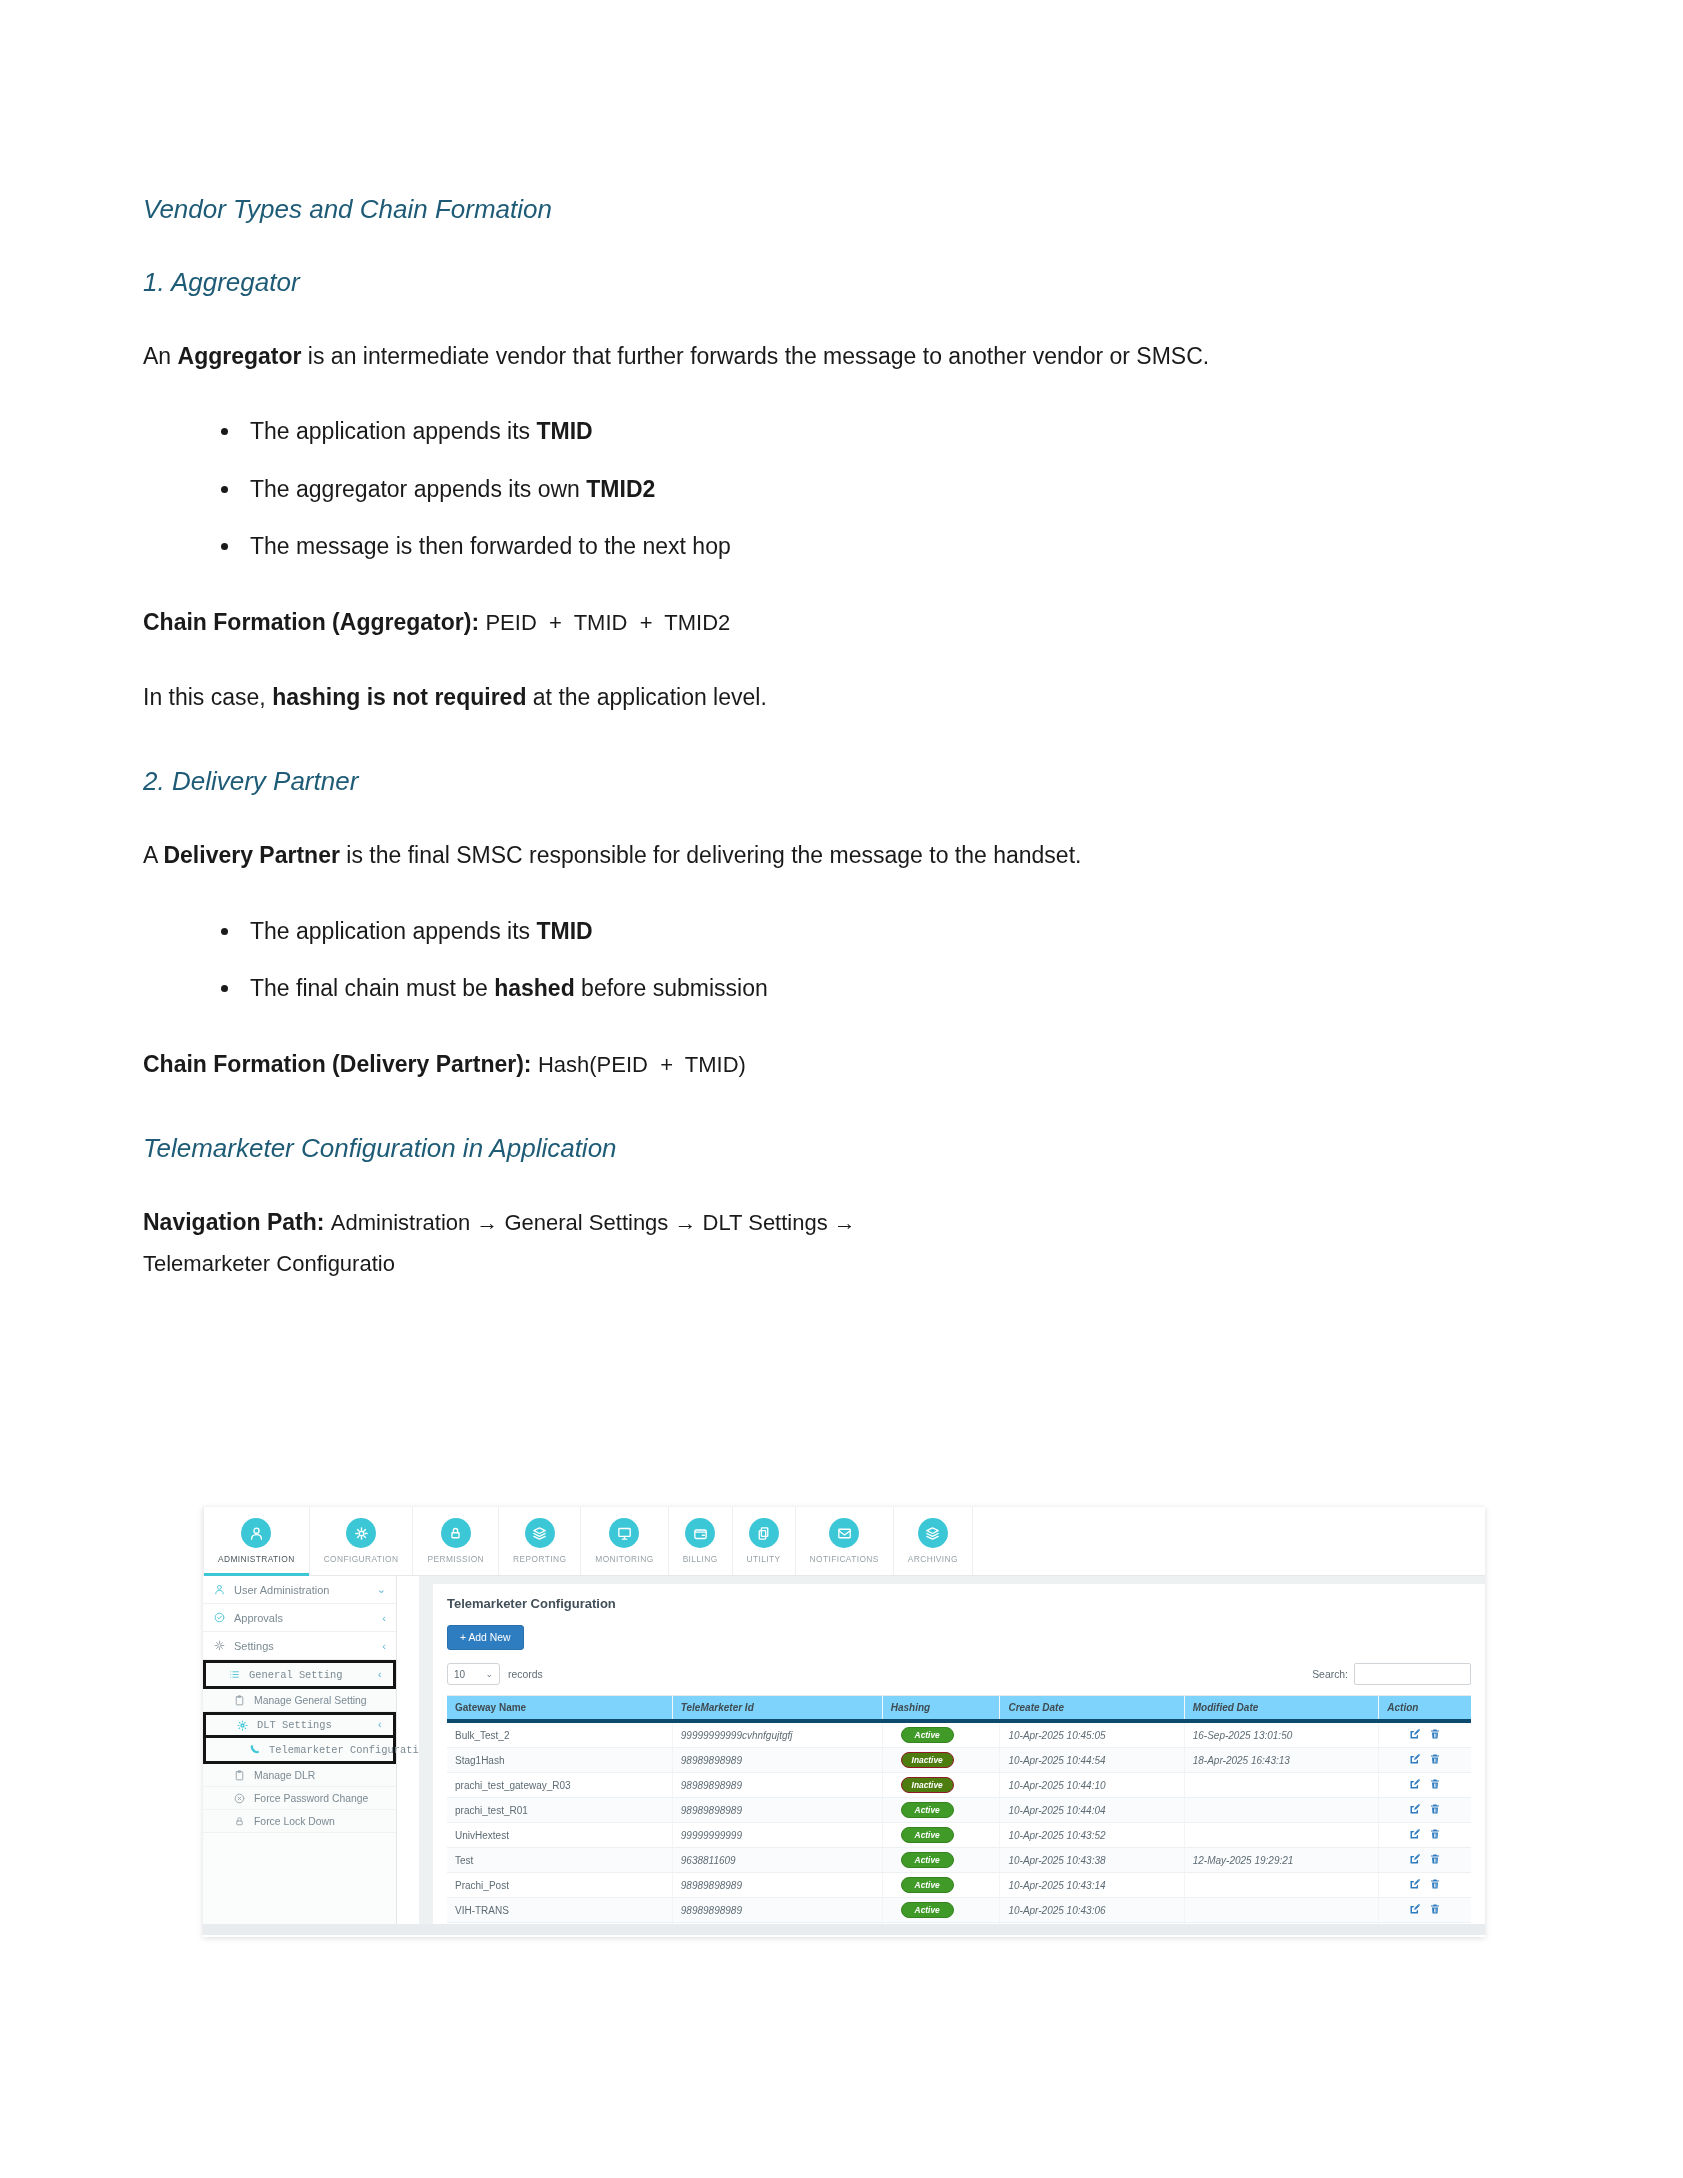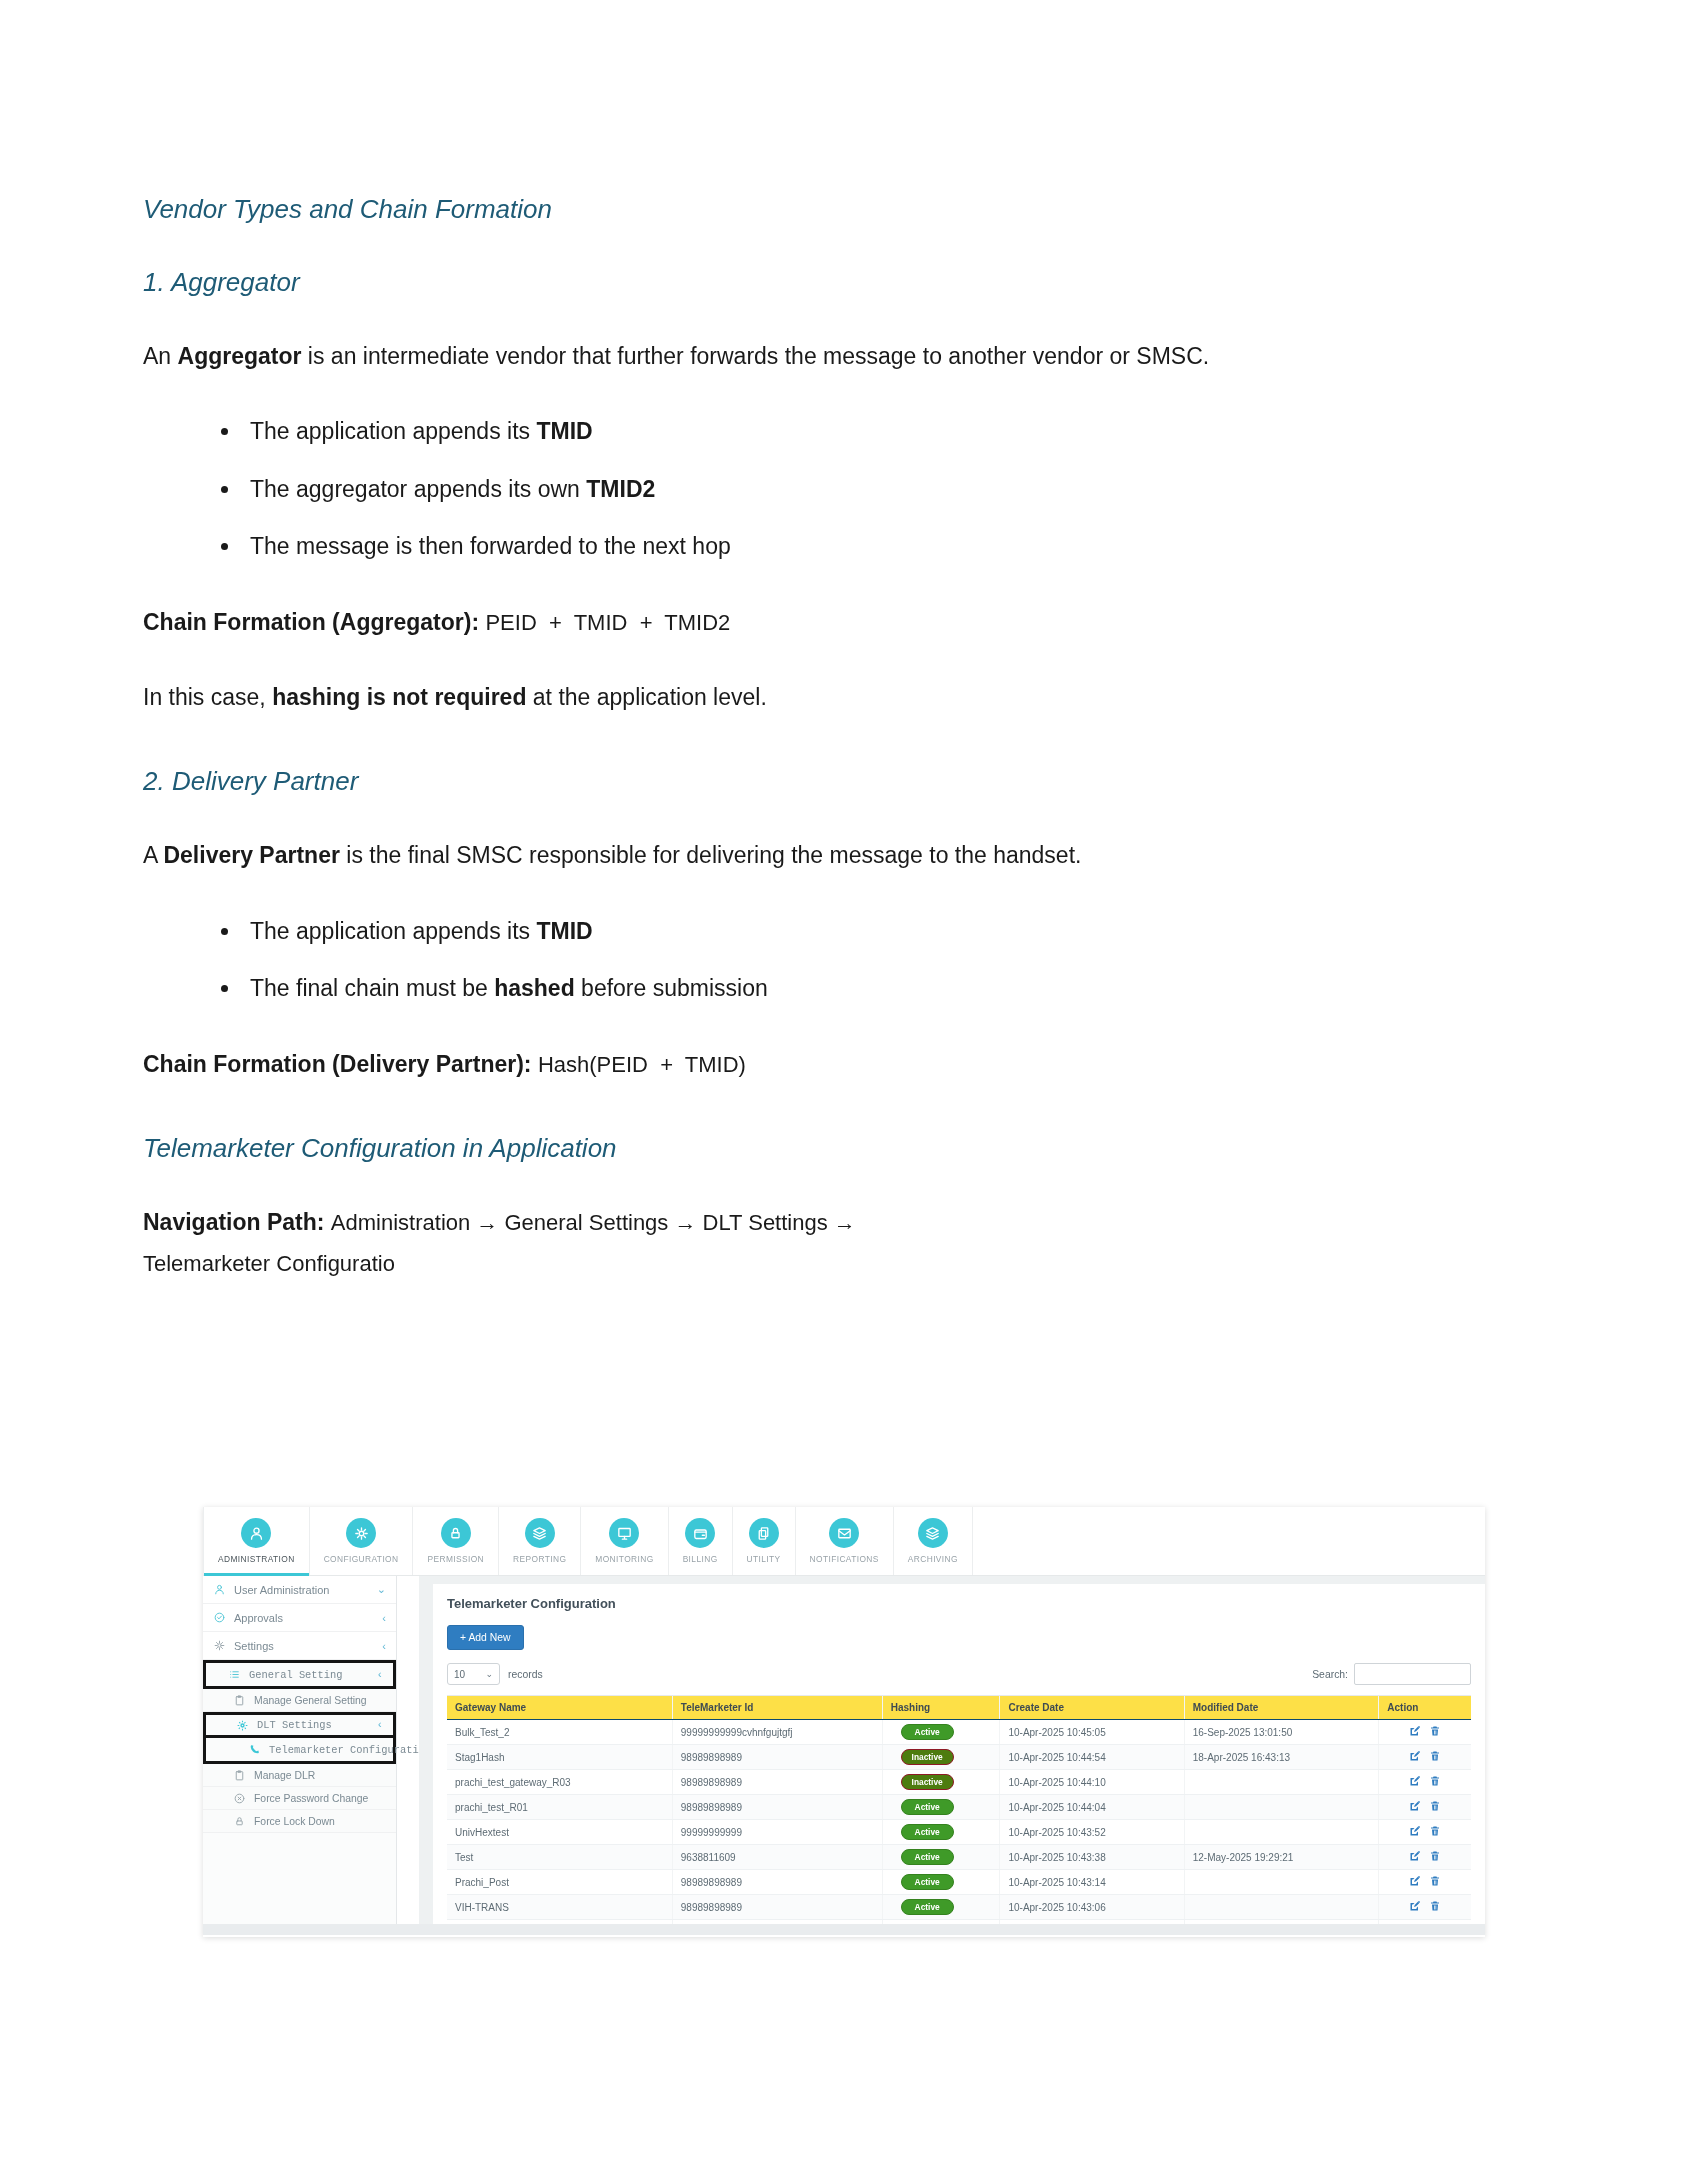--- a/index.html
+++ b/index.html
@@ -82,28 +82,28 @@
     display:flex; align-items:center; justify-content:space-between; padding:0 6px;
     font-size:10px; color:#5d6b74; margin-right:8px; cursor:pointer;
   }
   .selbox .caret { color:#6b7a84; font-size:9px; }
   .searchwrap { margin-left:auto; display:flex; align-items:center; gap:6px; }
   .searchwrap input { width:117px; height:22px; border:1px solid #cfd4d8; border-radius:2px; outline:none; font-size:10px; padding:0 5px; }
 
   table { width:100%; border-collapse:collapse; table-layout:fixed; }
   th {
     text-align:left; font-size:10px; color:#3f4b52; font-weight:bold;
-    border-top:1px solid #e6eaec; border-bottom:1px solid #0c4a6e;
-    padding:6px 8px; background:#fde047; white-space:nowrap;
+    border-top:1px solid #e6eaec; border-bottom:4px solid #0c4a6e;
+    padding:6px 8px; background:#7dd3fc; white-space:nowrap;
   }
   td {
     font-size:10px; color:#5d6b74; padding:4px 8px;
     border-bottom:1px solid #eef1f3; white-space:nowrap; overflow:hidden;
   }
-  th + th, td + td { border-left:1px solid #f2f4f5; }
+  th + th, td + td { border-left:1px solid #f2f4f5;font-style:italic; }
   tbody tr:nth-child(even) td { background:#fafbfc; }
   .col-gw{width:22%;} .col-id{width:20.5%;} .col-hash{width:11.5%;}
   .col-cd{width:18%;} .col-md{width:19%;} .col-act{width:9%;}
   .pill {
     display:inline-block; min-width:53px; text-align:center; padding:2px 8px;
     border-radius:9px; color:#fff; font-size:8.4px; font-weight:bold; margin-left:10px;
   }
   .pill[data-status="Active"]   { background:#3f9a28; border:1px solid #35821f; }
   .pill[data-status="Inactive"] { background:#4d7c0f; border:1px solid #8f1a26; }
   .act-cell { text-align:center; }

